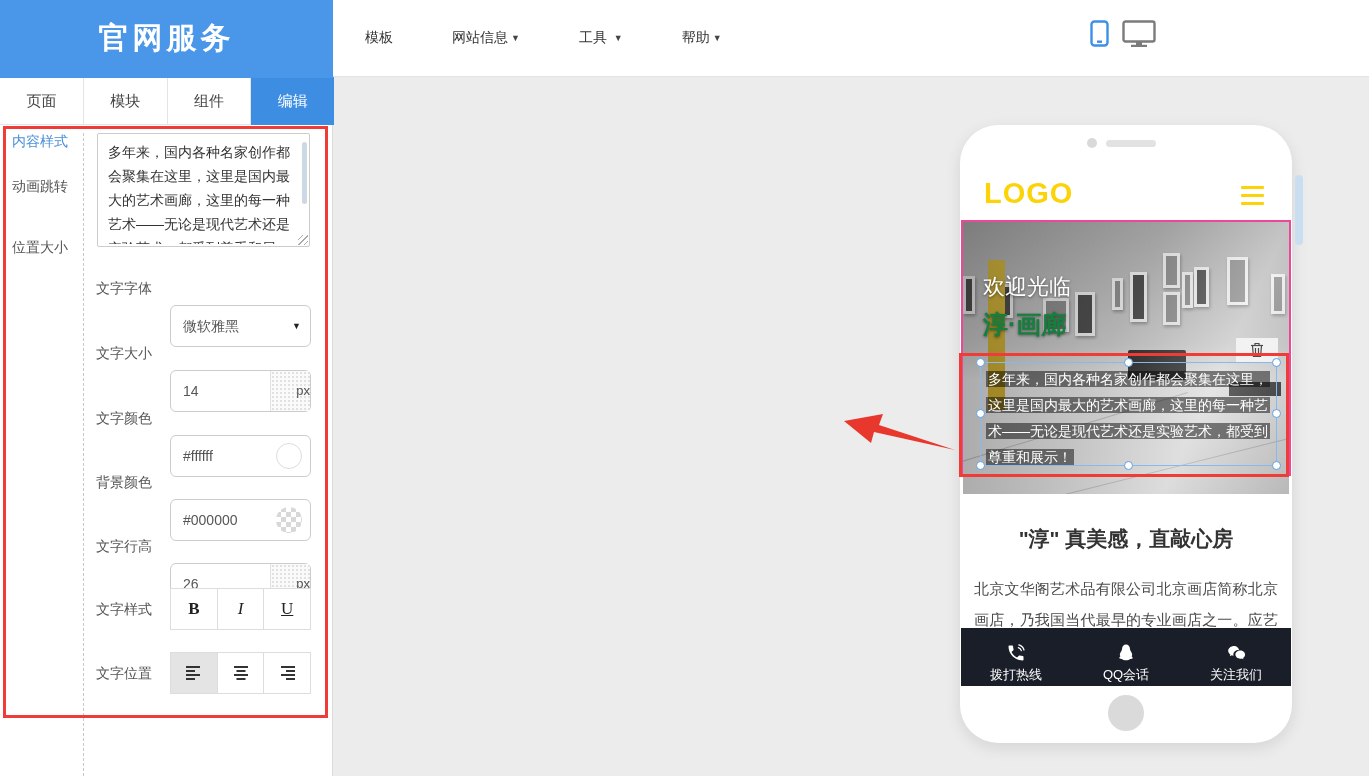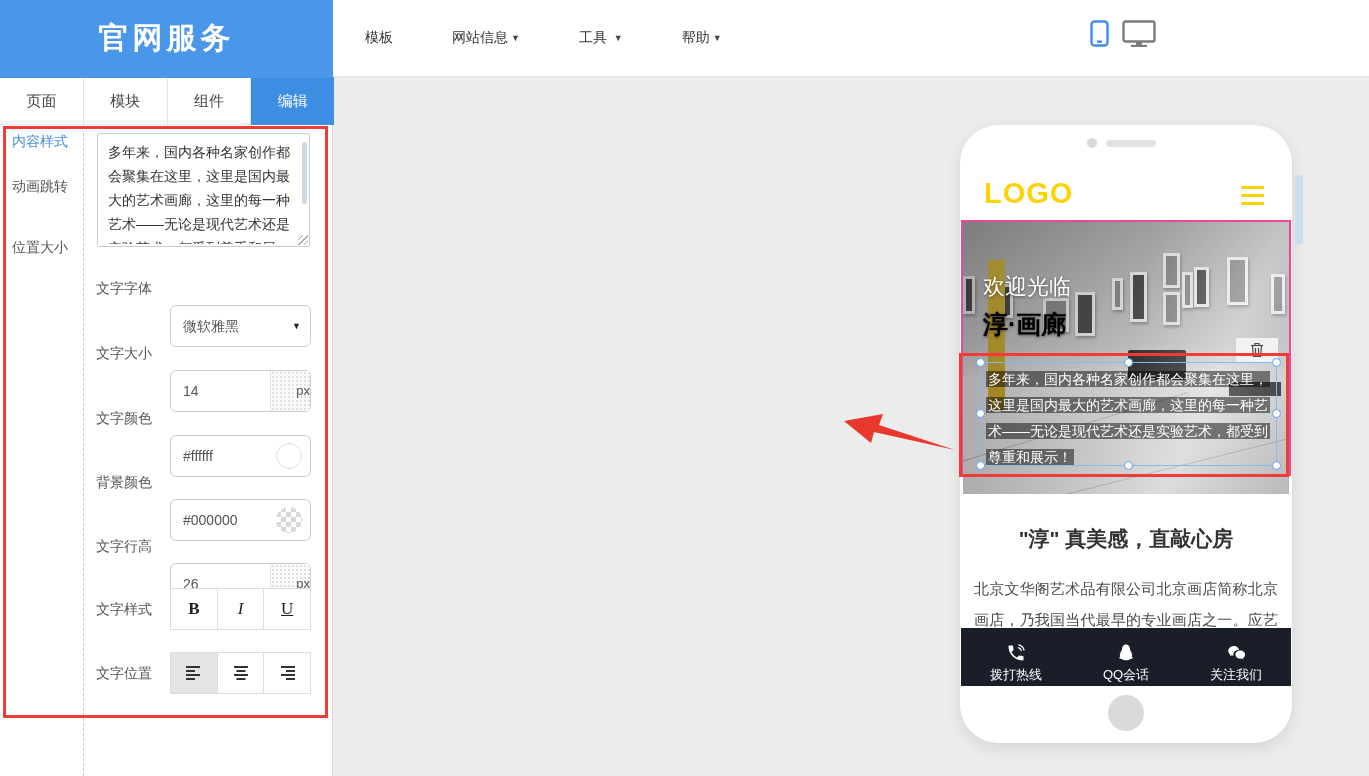--- a/index.html
+++ b/index.html
@@ -89,21 +89,21 @@
   .fr { position:absolute; background:#8f8f8f; border:3px solid #efefef; box-shadow:1px 2px 3px rgba(0,0,0,.28); }
   .fr.dark { background:#4f4f4f; }
   .pillar { position:absolute; left:25px; top:38px; width:17px; height:150px;
             background:linear-gradient(180deg,#d9bb41,#c7a52c); }
   .bench { position:absolute; left:165px; top:128px; width:58px; height:30px; background:#2d2d2d; border-radius:2px; }
   .side-table { position:absolute; left:266px; top:160px; width:52px; height:14px; background:#3a3a3a; }
   .seam { position:absolute; height:1px; background:rgba(110,110,110,.35); }
 
   .hero-welcome { position:absolute; left:20px; top:50px; color:#fff; font-size:22px;
                   text-shadow:0 1px 3px rgba(0,0,0,.5); z-index:2; }
-  .hero-title { position:absolute; left:20px; top:86px; color:#000000; font-size:25px; font-weight:bold;
+  .hero-title { position:absolute; left:20px; top:86px; color:#15803d; font-size:25px; font-weight:bold;
                 text-shadow:0 1px 3px rgba(0,0,0,.5); z-index:2; }
   .hero-body { position:absolute; left:17px; top:140px; width:297px; height:104px;
                border:1px solid #85b9ef; z-index:3; padding:3px 5px; font-size:14px; line-height:26px; color:#fff; }
   .hero-body span { background:rgba(0,0,0,.48); box-decoration-break:clone; -webkit-box-decoration-break:clone; padding:0 2px; }
   .hd { position:absolute; width:9px; height:9px; border-radius:50%; background:#fff; border:1px solid #5f9fe0; z-index:5; }
   .hd-tl{left:-5px;top:-5px;} .hd-tm{left:calc(50% - 5px);top:-5px;} .hd-tr{right:-5px;top:-5px;}
   .hd-ml{left:-5px;top:calc(50% - 5px);} .hd-mr{right:-5px;top:calc(50% - 5px);}
   .hd-bl{left:-5px;bottom:-5px;} .hd-bm{left:calc(50% - 5px);bottom:-5px;} .hd-br{right:-5px;bottom:-5px;}
   .sel-red { position:absolute; left:-4px; top:131px; width:330px; height:124px;
              border:3px solid #f03c38; z-index:4; pointer-events:none; }

